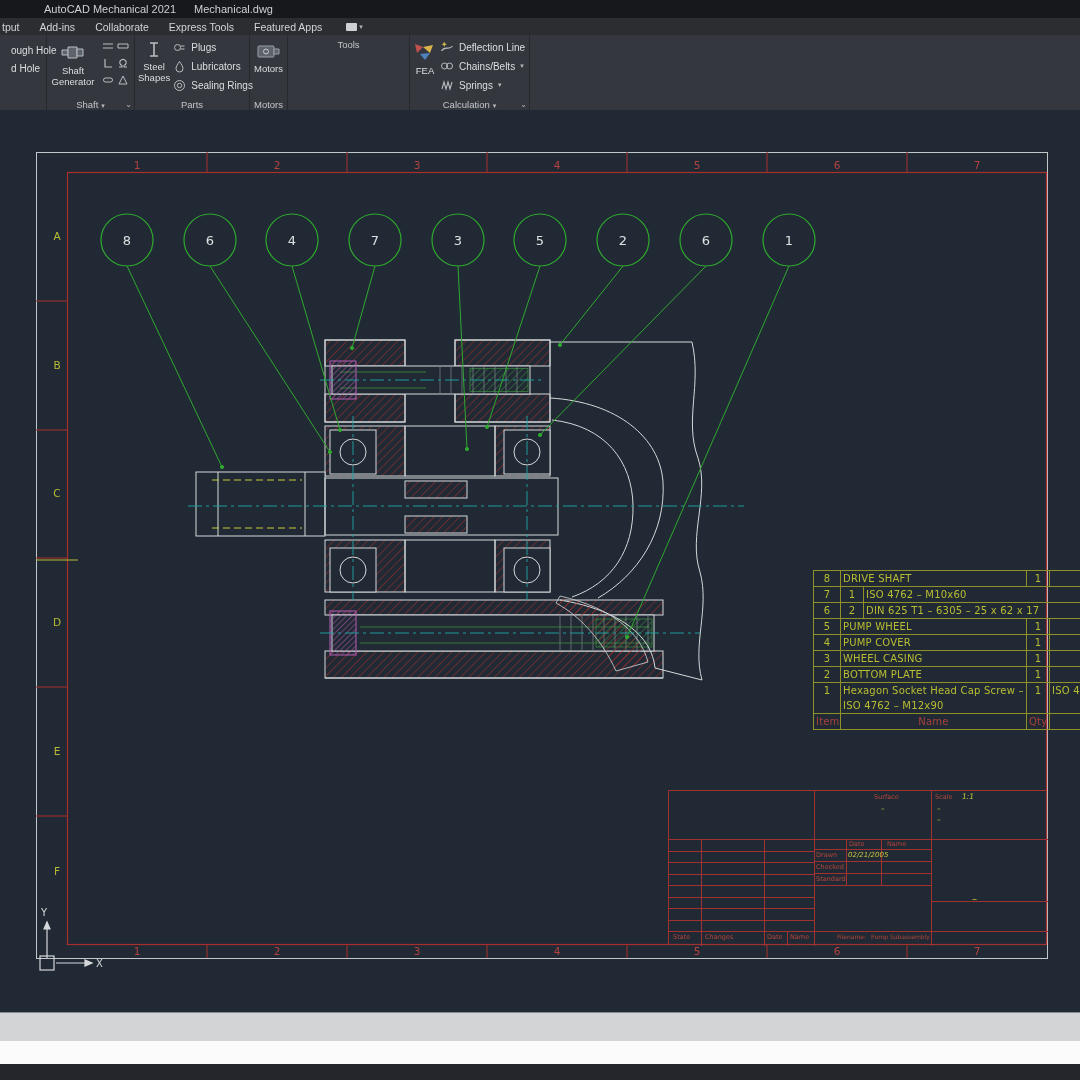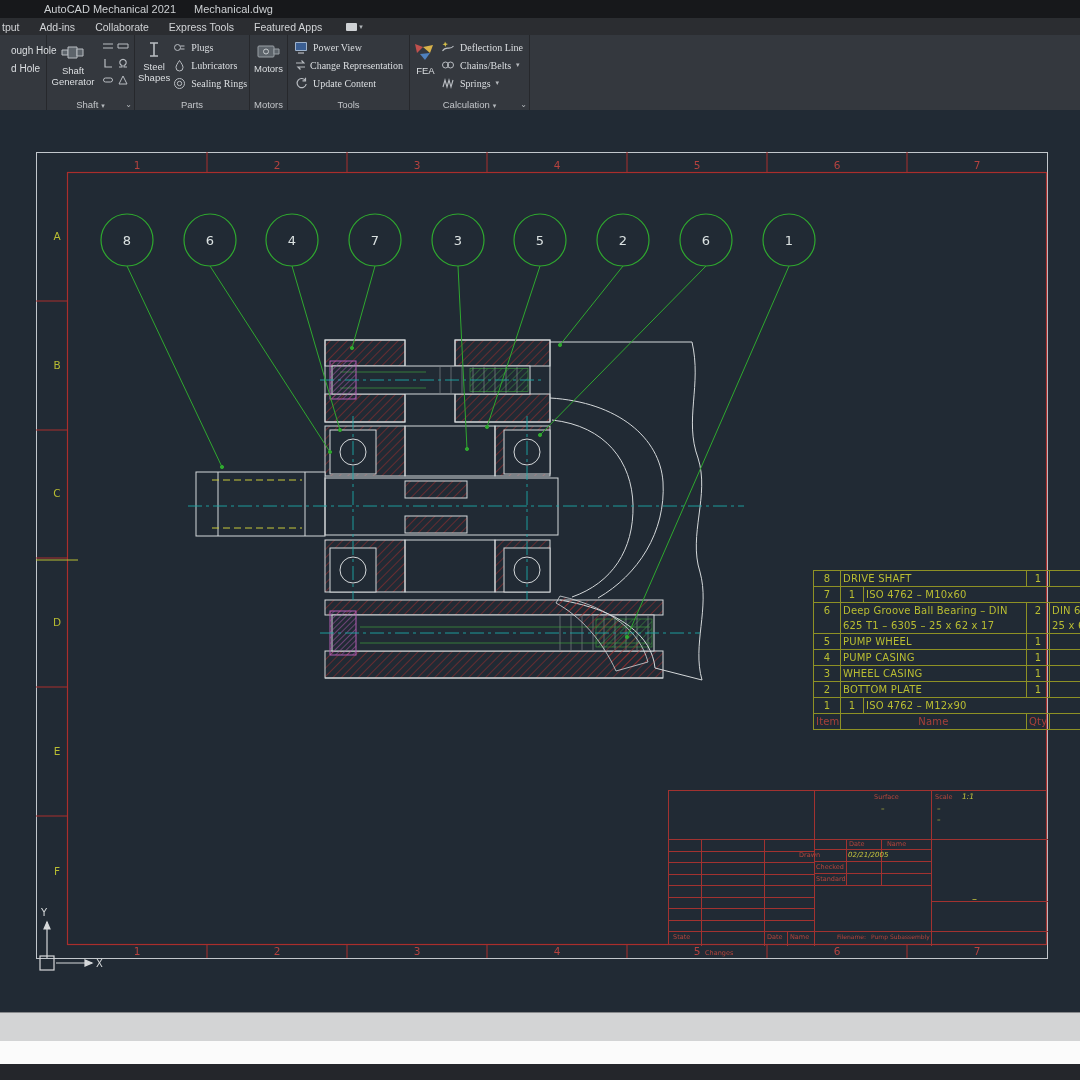--- a/index.html
+++ b/index.html
@@ -19,21 +19,21 @@
 
   
   .ribbon{position:absolute;top:35px;left:0;width:1080px;height:75px;background:#34383e;display:flex;}
   .panel{position:relative;height:75px;border-right:1px solid #26282c;display:flex;flex-direction:column;box-sizing:border-box;}
   .panel.spacer{border-right:none;flex:1;}
   .panel-body{flex:1;display:flex;align-items:stretch;padding:2px 3px 0 3px;}
   .panel-label{height:15px;font-size:9.5px;color:#c3c6ca;display:flex;align-items:flex-end;justify-content:center;gap:3px;}
   .bigbtn{display:flex;flex-direction:column;align-items:center;justify-content:flex-start;
           padding-top:4px;font-size:9.5px;color:#dcdfe2;text-align:center;line-height:1.15;cursor:default;}
   .bigbtn .ic{margin-bottom:3px;}
-  .smalls{display:flex;flex-direction:column;justify-content:flex-start;padding:1px 0;font-family:Liberation Serif, serif;}
+  .smalls{display:flex;flex-direction:column;justify-content:space-between;padding:1px 0;}
   .sbtn{display:flex;align-items:center;gap:5px;font-size:10px;color:#dcdfe2;height:18px;padding:0 3px;white-space:nowrap;cursor:default;}
   .icgrid{display:grid;grid-template-columns:15px 15px;grid-auto-rows:17px;align-items:center;justify-items:center;margin-left:4px;}
   .dd{color:#b4b8bc;font-size:7px;}
   .exp{position:absolute;right:2px;bottom:1px;color:#b4b8bc;font-size:8px;line-height:1;}
   svg.ui{display:block;}
   svg.ui *{vector-effect:non-scaling-stroke;}
 
   
   .canvas{position:absolute;top:110px;left:0;width:1080px;height:902px;background:#212a34;overflow:hidden;}
   .cad-svg{position:absolute;top:0;left:0;}
@@ -189,44 +189,20 @@
         </svg>
         <span>Motors</span>
       </div>
     </div>
     <div class="panel-label">
       <span>Motors</span>
     </div>
   </div>
 
   <div class="panel" style="width:122px">
-    <div class="panel-body">
-      <div class="smalls" style="width:100%">
-        <div class="sbtn">
-          <svg class="ui" width="14" height="14">
-              <rect x="1.5" y="2.5" width="11" height="8" fill="#3b5f93" stroke="#9fb3cc"></rect>
-              <path d="M4 13h6" stroke="#b9bdc2" stroke-width="1.2"></path>
-            </svg>
-          <span>Power View</span>
-        </div>
-        <div class="sbtn">
-          <svg class="ui" width="14" height="14">
-              <path d="M2 5h8l-2.5-2.5M12 9H4l2.5 2.5" stroke="#b9bdc2" fill="none" stroke-width="1.2"></path>
-            </svg>
-          <span>Change Representation</span>
-        </div>
-        <div class="sbtn">
-          <svg class="ui" width="14" height="14">
-              <path d="M11.5 4.5A4.6 4.6 0 1 0 12.2 8" stroke="#b9bdc2" fill="none" stroke-width="1.2"></path>
-              <path d="M11.5 1.8v3h-3" stroke="#b9bdc2" fill="none" stroke-width="1.2"></path>
-            </svg>
-          <span>Update Content</span>
-        </div>
-      </div>
-    </div>
     <div class="panel-label">
       <span>Tools</span>
     </div>
   </div>
 
   <div class="panel" style="width:120px">
     <div class="panel-body">
       <div class="bigbtn" style="width:32px">
         <svg class="ui ic" width="24" height="22">
           <path d="M2 3l8 3-6 6z" fill="#c0504d"></path>
@@ -482,50 +458,50 @@
       <div class="c-qty">1</div>
       <div class="c-std"></div>
     </div>
     <div class="bom-row">
       <div class="c-item">7</div>
       <div class="c-qty">1</div>
       <div class="c-std">ISO 4762 – M10x60</div>
     </div>
     <div class="bom-row">
       <div class="c-item">6</div>
-      <div class="c-name">Deep Groove Ball Bearing – DIN 625 T1 – 6305 – 25 x 62 x 17</div>
       <div class="c-qty">2</div>
       <div class="c-std">DIN 625 T1 – 6305 – 25 x 62 x 17</div>
     </div>
     <div class="bom-row">
       <div class="c-item">5</div>
       <div class="c-name">PUMP WHEEL</div>
       <div class="c-qty">1</div>
       <div class="c-std"></div>
     </div>
     <div class="bom-row">
       <div class="c-item">4</div>
-      <div class="c-name">PUMP CASING</div>
+      <div class="c-name">PUMP COVER</div>
       <div class="c-qty">1</div>
       <div class="c-std"></div>
     </div>
     <div class="bom-row">
       <div class="c-item">3</div>
       <div class="c-name">WHEEL CASING</div>
       <div class="c-qty">1</div>
       <div class="c-std"></div>
     </div>
     <div class="bom-row">
       <div class="c-item">2</div>
       <div class="c-name">BOTTOM PLATE</div>
       <div class="c-qty">1</div>
       <div class="c-std"></div>
     </div>
     <div class="bom-row">
       <div class="c-item">1</div>
+      <div class="c-name">Hexagon Socket Head Cap Screw – ISO 4762 – M12x90</div>
       <div class="c-qty">1</div>
       <div class="c-std">ISO 4762 – M12x90</div>
     </div>
     <div class="bom-row bom-header">
       <div class="c-item">Item</div>
       <div class="c-name">Name</div>
       <div class="c-qty">Qty</div>
       <div class="c-std"></div>
     </div>
   </div>
@@ -558,28 +534,28 @@
     <div class="tl-h" style="left:262px;top:110px;width:117px"></div>
 
     <div class="tl-lab" style="left:205px;top:3px">Surface</div>
     <div class="tl-val" style="left:212px;top:15px">–</div>
     <div class="tl-lab" style="left:266px;top:3px">Scale</div>
     <div class="tl-val" style="left:293px;top:2px;font-size:7.5px">1:1</div>
     <div class="tl-val" style="left:268px;top:15px">–</div>
     <div class="tl-val" style="left:268px;top:26px">–</div>
     <div class="tl-lab" style="left:180px;top:50px">Date</div>
     <div class="tl-lab" style="left:218px;top:50px">Name</div>
-    <div class="tl-lab" style="left:130px;top:61px">Drawn</div>
+    <div class="tl-lab" style="left:147px;top:61px">Drawn</div>
     <div class="tl-val" style="left:179px;top:60.5px">02/21/2005</div>
     <div class="tl-lab" style="left:147px;top:73px">Checked</div>
     <div class="tl-lab" style="left:147px;top:85px">Standard</div>
     <div class="tl-val" style="left:303px;top:103px;font-size:10px">–</div>
 
     <div class="tl-lab" style="left:4px;top:143px">State</div>
-    <div class="tl-lab" style="left:36px;top:159px">Changes</div>
+    <div class="tl-lab" style="left:36px;top:143px">Changes</div>
     <div class="tl-lab" style="left:98px;top:143px">Date</div>
     <div class="tl-lab" style="left:121px;top:143px">Name</div>
     <div class="tl-lab" style="left:168px;top:143px;font-size:6px">Filename:</div>
     <div class="tl-lab" style="left:202px;top:143px;font-size:6px">Pump Subassembly</div>
   </div>
 </div>
 
 <div class="bar-light"></div>
 <div class="bar-white"></div>
 <div class="bar-dark"></div>

